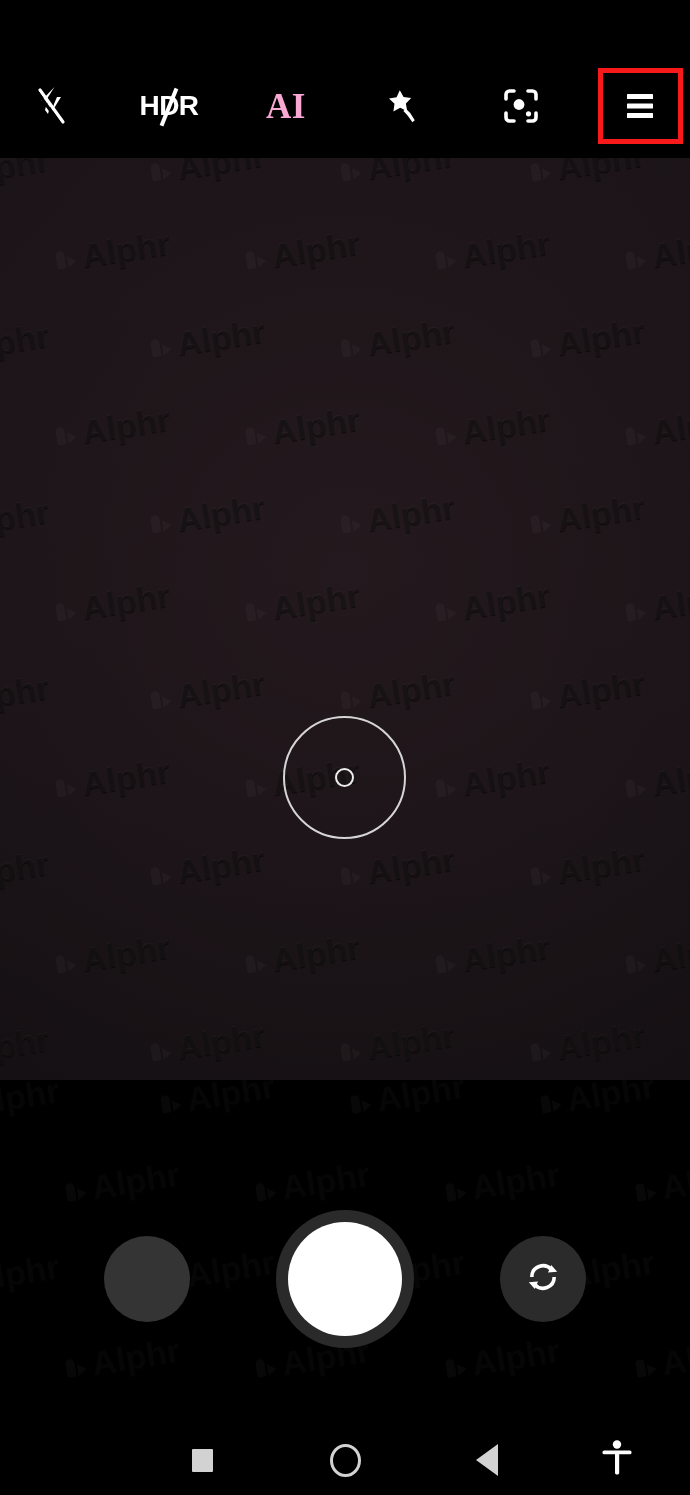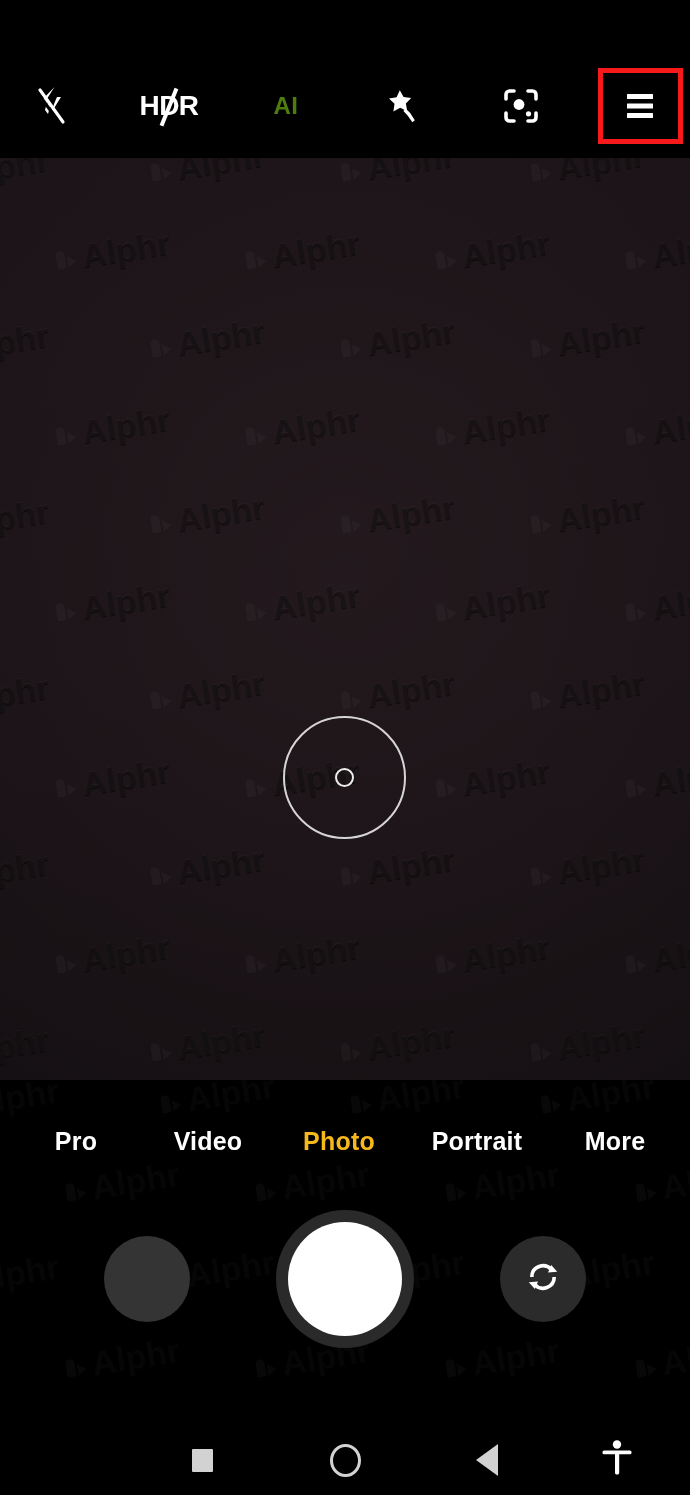--- a/index.html
+++ b/index.html
@@ -48,26 +48,26 @@
   #slot-hdr     { left: 126px; }
   #slot-ai      { left: 243px; }
   #slot-beauty  { left: 360px; }
   #slot-lens    { left: 478px; }
   #slot-menu    { left: 597px; }
 
   .icon-white { display:block; }
 
   
   .ai-text {
-    color: #4d7c0f;
-    font-size: 24px;
+    color: #f9a8d4;
+    font-size: 35px;
     font-weight: 700;
     letter-spacing: 0.5px;
     line-height: 1;
-    font-family: Liberation Sans, sans-serif;
+    font-family: Liberation Serif, serif;
   }
 
   
   .hdr-wrap {
     position: relative;
     display: inline-block;
     line-height: 1;
   }
   .hdr-text {
     color: #ffffff;
@@ -653,27 +653,20 @@
         <div class="wm-cell" style="left: 570px; top: 352px;">
           <span class="wm-mark"></span>
           <span>Alphr</span>
         </div>
         <div class="wm-cell" style="left: 95px; top: 440px;"></div>
         <div class="wm-cell" style="left: 285px; top: 440px;"></div>
         <div class="wm-cell" style="left: 475px; top: 440px;"></div>
         <div class="wm-cell" style="left: 665px; top: 440px;"></div>
       </div>
 
-    <div id="mode-row">
-      <div class="mode-item m-pro">Pro</div>
-      <div class="mode-item m-video">Video</div>
-      <div class="mode-item m-photo active" style="color: rgb(246, 184, 28);">Photo</div>
-      <div class="mode-item m-portrait">Portrait</div>
-      <div class="mode-item m-more">More</div>
-    </div>
   </div>
 
   <div id="gallery-thumb"></div>
 
   <div id="shutter-outer">
     <div id="shutter-inner"></div>
   </div>
 
   <div id="flip-btn">
     <span>

